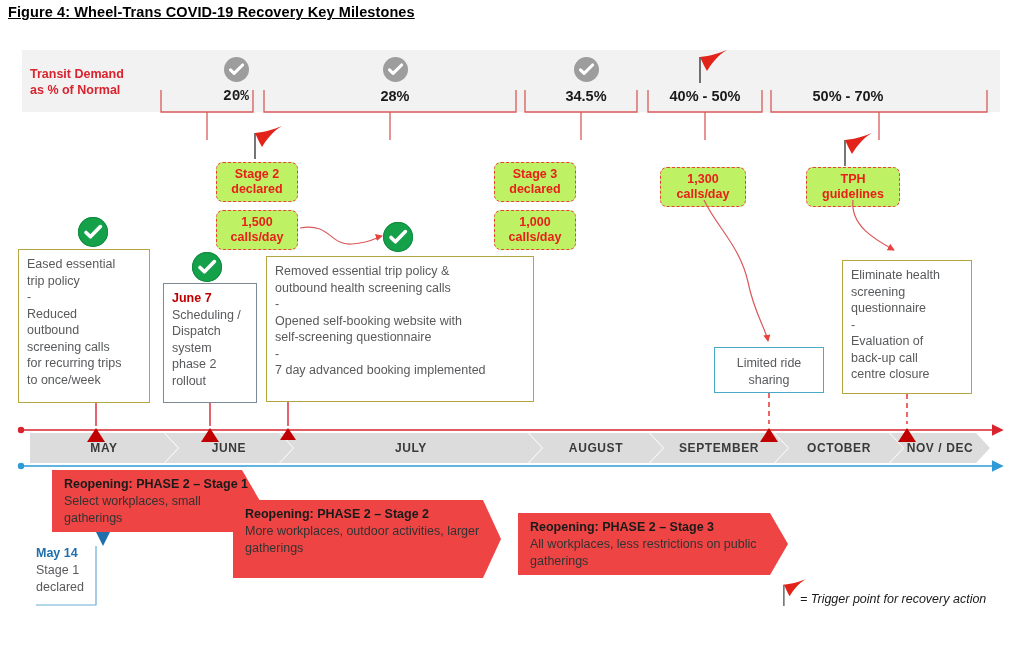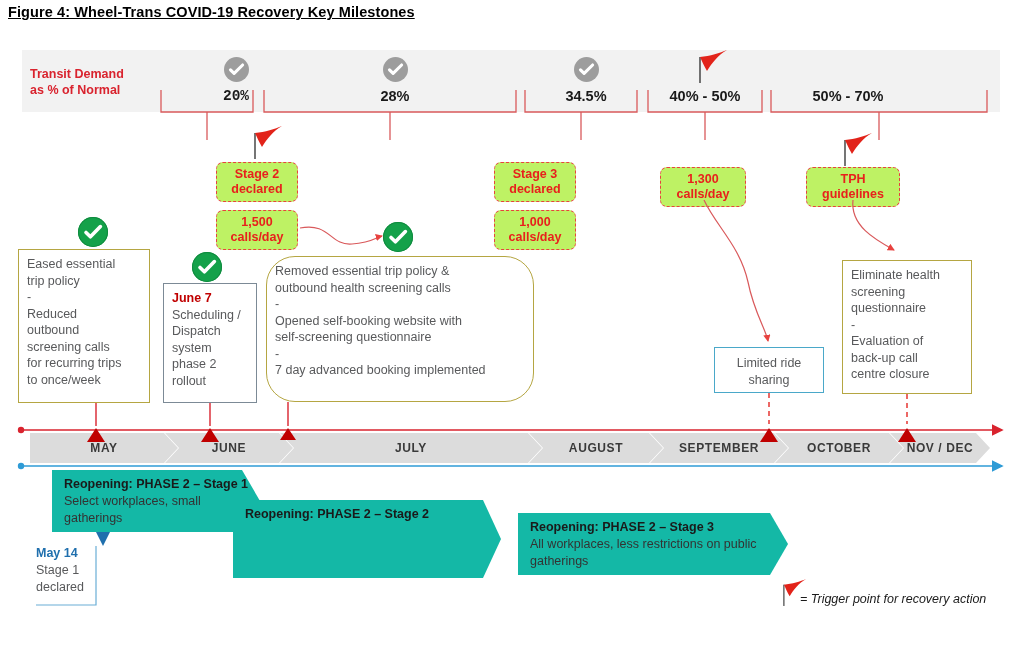--- a/index.html
+++ b/index.html
@@ -90,21 +90,21 @@
     letter-spacing:.6px;
     clip-path:polygon(0 0, calc(100% - 14px) 0, 100% 50%, calc(100% - 14px) 100%, 0 100%);
   }
   .chev.notch{
     clip-path:polygon(0 0, calc(100% - 14px) 0, 100% 50%, calc(100% - 14px) 100%, 0 100%, 14px 50%);
   }
 
   
   .phase{
     position:absolute;
-    background:#14b8a6;
+    background:#ef4444;
     color:#333;
     font-size:12.5px;
     line-height:17px;
     padding:6px 10px 6px 12px;
     box-sizing:border-box;
     clip-path:polygon(0 0, calc(100% - 18px) 0, 100% 50%, calc(100% - 18px) 100%, 0 100%);
   }
   .phase b{color:#1a1a1a;font-size:12.5px;}
 
   
@@ -210,21 +210,21 @@
 
   <div class="abs cbox grayb" style="left:163px;top:283px;width:94px;height:120px;">
     <span class="hl">June 7</span><br>
     <span>Scheduling /</span><br>
     <span>Dispatch</span><br>
     <span>system</span><br>
     <span>phase 2</span><br>
     <span>rollout</span>
   </div>
 
-  <div class="abs cbox olive" style="left:266px;top:256px;width:268px;height:146px;border-radius:29px;">
+  <div class="abs cbox olive" style="left:266px;top:256px;width:268px;height:146px;">
     <span>Removed essential trip policy &amp;</span><br>
     <span>outbound health screening calls</span><br>
     <span>-</span><br>
     <span>Opened self-booking website with</span><br>
     <span>self-screening questionnaire</span><br>
     <span>-</span><br>
     <span>7 day advanced booking implemented</span>
   </div>
 
   <div class="abs cbox blueb center" style="left:714px;top:347px;width:110px;height:46px;padding-top:7px;">
@@ -264,20 +264,21 @@
       <span>NOV / DEC</span>
     </div>
 
   <div class="phase" style="left:52px;top:470px;width:208px;height:62px;">
     <b>Reopening: PHASE 2 – Stage 1</b><br>
     <span>Select workplaces, small gatherings</span>
   </div>
 
   <div class="phase" style="left:233px;top:500px;width:268px;height:78px;">
     <b>Reopening: PHASE 2 – Stage 2</b><br>
+    <span>More workplaces, outdoor activities, larger gatherings</span>
   </div>
 
   <div class="phase" style="left:518px;top:513px;width:270px;height:62px;">
     <b>Reopening: PHASE 2 – Stage 3</b><br>
     <span>All workplaces, less restrictions on public gatherings</span>
   </div>
 
   <div class="abs" id="may14">
     <span class="d">May 14</span><br>
     <span>Stage 1</span><br>

